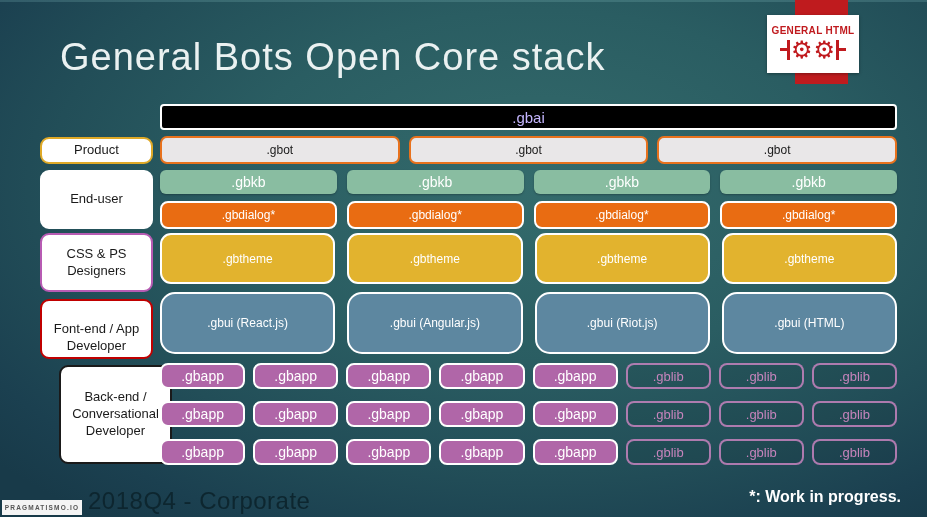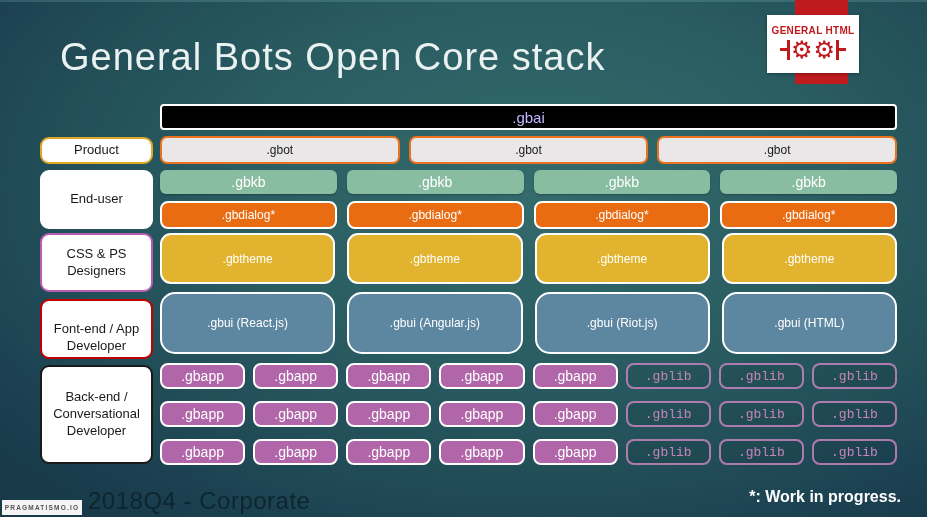--- a/index.html
+++ b/index.html
@@ -70,21 +70,21 @@
   .gbdialog{background:#e96c12;border:2px solid #ffffff;border-radius:8px;}
   #row-gbtheme{top:233px;height:51px;grid-template-columns:repeat(4,1fr);gap:12px;}
   .gbtheme{background:#e2b32e;border:2px solid #ffffff;border-radius:11px;}
   #row-gbui{top:292px;height:62px;grid-template-columns:repeat(4,1fr);gap:12px;}
   .gbui{background:#5d87a0;border:2px solid #ffffff;border-radius:15px;}
   .gbapp-row{grid-template-columns:repeat(8,1fr);gap:8px;height:26px;}
   #row-gbapp-0{top:363px;}
   #row-gbapp-1{top:401px;}
   #row-gbapp-2{top:439px;}
   .gbapp{background:#b066a8;border:2px solid #ffffff;border-radius:8px;font-size:14px;}
-  .gblib{background:rgba(0,0,0,0.06);border:2px solid rgba(199,132,190,0.85);color:#c684bc;border-radius:8px;font-size:13px;font-family:Liberation Mono, monospace;}
+  .gblib{background:rgba(0,0,0,0.06);border:2px solid rgba(199,132,190,0.85);color:#c684bc;border-radius:8px;font-size:13px;}
 
   
   .brand-badge{
     position:absolute;left:2px;top:500px;width:80px;height:15px;background:#f4f4f4;
     display:flex;align-items:center;justify-content:center;
     font-size:6.5px;font-weight:bold;letter-spacing:1.2px;color:#555;
   }
   .slide-label{
     position:absolute;left:88px;top:487px;font-size:24px;letter-spacing:0.5px;
     color:rgba(12,36,44,0.92);font-weight:300;white-space:nowrap;
@@ -116,21 +116,21 @@
   </div>
   <div class="role" id="role-enduser" style="border-color: rgb(255, 255, 255);">
     <span>End-user</span>
   </div>
   <div class="role" id="role-cssps" style="border-color: rgb(183, 91, 179);">
     <span>CSS &amp; PS Designers</span>
   </div>
   <div class="role" id="role-frontend" style="border-color: rgb(192, 0, 0);">
     <span>Font-end / App Developer</span>
   </div>
-  <div class="role" id="role-backend" style="border-color: rgb(26, 26, 26);">
+  <div class="role" id="role-backend" style="border-color: rgb(26, 26, 26); margin-left: 19px;">
     <span>Back-end / Conversational Developer</span>
   </div>
 
   <div class="gbai">.gbai</div>
 
   <div class="row" id="row-gbot">
     <div class="box gbot">.gbot</div>
     <div class="box gbot">.gbot</div>
     <div class="box gbot">.gbot</div>
   </div>

